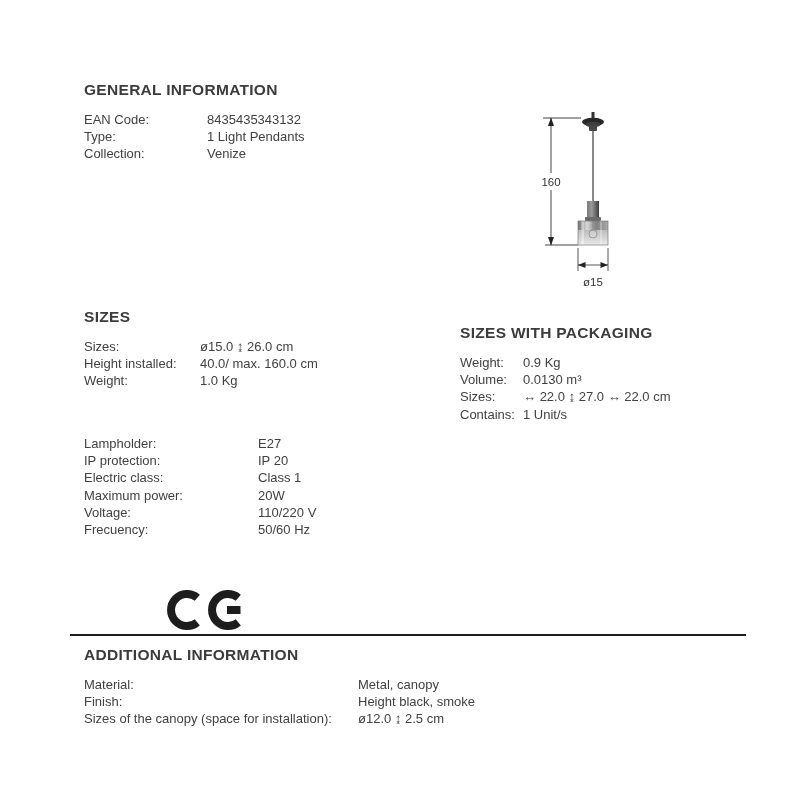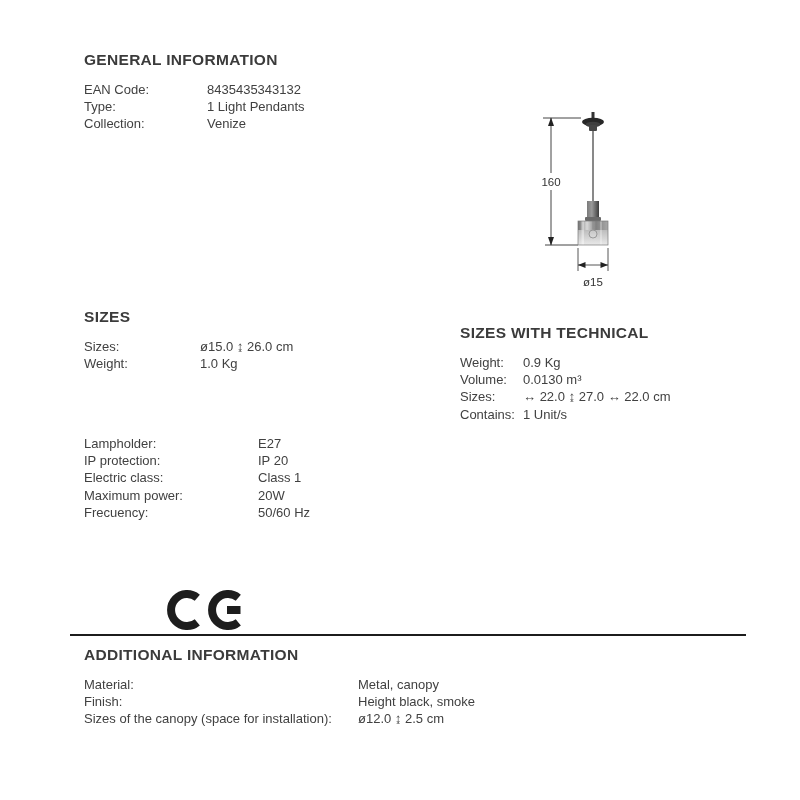--- a/index.html
+++ b/index.html
@@ -53,21 +53,21 @@
     font-family: "Liberation Sans", "DejaVu Sans", sans-serif;
     font-size: 11.5px;
     fill: #333333;
   }
 </style>
 </head>
 <body>
 
 <div class="sheet">
 
-  <section class="sec-general" style="left:84px; top:50px;">
+  <section class="sec-general" style="left:84px; top:80px;">
     <h2>GENERAL INFORMATION</h2>
     <div class="rows">
       <div class="row">
         <span class="lbl">EAN Code:</span>
         <span class="val">8435435343132</span>
       </div>
       <div class="row">
         <span class="lbl">Type:</span>
         <span class="val">1 Light Pendants</span>
       </div>
@@ -136,28 +136,32 @@
   </svg>
 
   <section class="sec-sizes" style="left:84px; top:307px;">
     <h2>SIZES</h2>
     <div class="rows">
       <div class="row">
         <span class="lbl">Sizes:</span>
         <span class="val">ø15.0 ↨ 26.0 cm</span>
       </div>
       <div class="row">
+        <span class="lbl">Height installed:</span>
+        <span class="val">40.0/ max. 160.0 cm</span>
+      </div>
+      <div class="row">
         <span class="lbl">Weight:</span>
         <span class="val">1.0 Kg</span>
       </div>
     </div>
   </section>
 
   <section class="sec-packaging" style="left:460px; top:323px;">
-    <h2>SIZES WITH TECHNICAL</h2>
+    <h2>SIZES WITH PACKAGING</h2>
     <div class="rows">
       <div class="row">
         <span class="lbl">Weight:</span>
         <span class="val">0.9 Kg</span>
       </div>
       <div class="row">
         <span class="lbl">Volume:</span>
         <span class="val">0.0130 m³</span>
       </div>
       <div class="row">
@@ -191,20 +195,24 @@
       </div>
       <div class="row">
         <span class="lbl">Electric class:</span>
         <span class="val">Class 1</span>
       </div>
       <div class="row">
         <span class="lbl">Maximum power:</span>
         <span class="val">20W</span>
       </div>
       <div class="row">
+        <span class="lbl">Voltage:</span>
+        <span class="val">110/220 V</span>
+      </div>
+      <div class="row">
         <span class="lbl">Frecuency:</span>
         <span class="val">50/60 Hz</span>
       </div>
     </div>
   </section>
 
   <svg class="ce-svg" width="100" height="56" viewBox="0 0 100 56">
     <g stroke="#1d1d1d" stroke-width="8" fill="none">
       <path d="M 31.3 15.7 A 16 16 0 1 0 31.3 40.3"></path>
       <path d="M 72.3 15.7 A 16 16 0 1 0 72.3 40.3"></path>

